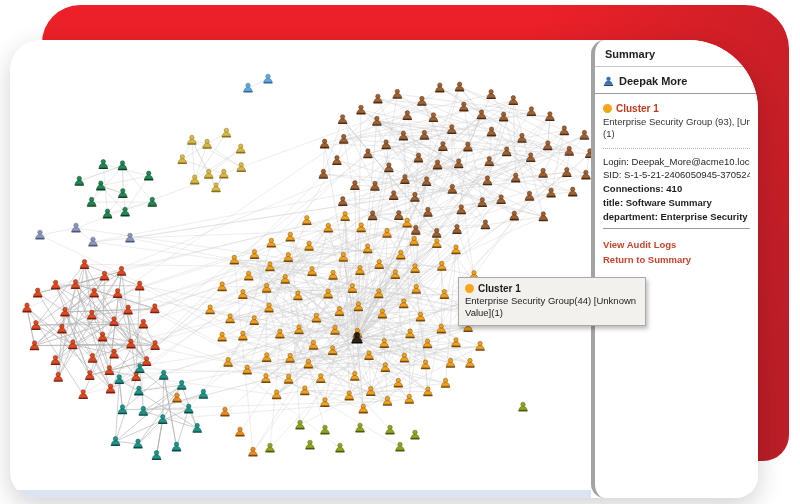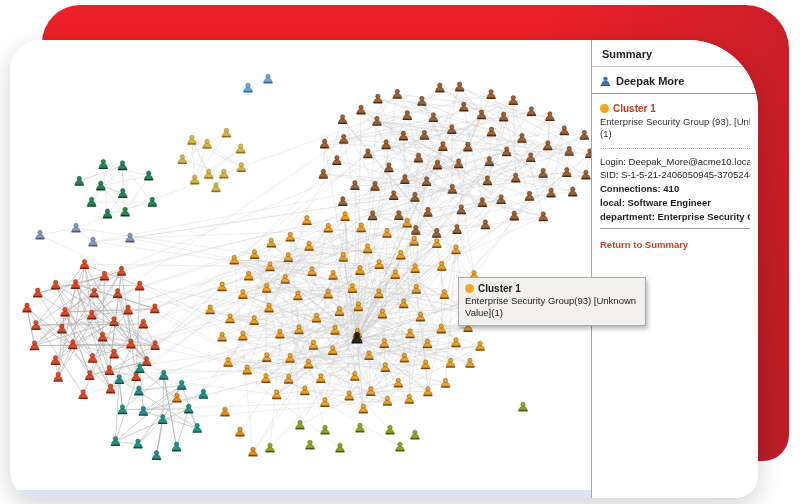--- a/index.html
+++ b/index.html
@@ -23,21 +23,21 @@
 
   
   .tooltip{position:absolute;left:448px;top:237px;width:174px;background:#f2f1ee;
     border:1px solid #a9a9a9;box-shadow:2px 3px 4px rgba(0,0,0,.25);padding:4px 6px 5px;
     font-size:9.5px;color:#1c1c1c;z-index:6;line-height:1.3;}
   .tooltip .trow{display:flex;align-items:center;gap:4px;font-weight:bold;font-size:10px;}
   .dot{width:9px;height:9px;border-radius:50%;display:inline-block;background:#f5a61d;flex:0 0 auto;}
 
   
   .sidebar{position:absolute;left:581px;top:0;right:0;bottom:0;background:#fff;
-    border-left:1px solid #a3a3a3;display:flex;flex-direction:column;font-size:9.5px;color:#1e1e1e;}
+    border-left:4px solid #a3a3a3;display:flex;flex-direction:column;font-size:9.5px;color:#1e1e1e;border-radius:14px;}
   .sb-header{font-weight:bold;font-size:11px;padding:8px 10px 6px;border-bottom:1px solid #c6c6c6;}
   .sb-user{display:flex;align-items:flex-end;gap:5px;font-weight:bold;font-size:11px;
     padding:8px 8px 6px;border-bottom:1px solid #9b9b9b;margin:0 0 2px 0;}
   .sb-user svg{flex:0 0 auto}
   .sb-content{padding:7px 8px 0 8px;flex:1;overflow:hidden;}
   .cl-row{display:flex;align-items:center;gap:4px;font-weight:bold;font-size:10px;color:#c23a1c;margin-bottom:2px;}
   .nowrap{white-space:nowrap;overflow:hidden;}
   .cl-line{color:#333;line-height:1.3;}
   .dotted-sep{border-top:1px dotted #b5b5b5;margin:7px 0 6px;}
   .detail{line-height:1.45;}
@@ -1968,21 +1968,21 @@
           </g>
         </svg>
     </div>
     <div class="bottom-strip"></div>
 
     <div class="tooltip">
       <div class="trow">
         <span class="dot" style="background: rgb(245, 166, 29);"></span>
         <span>Cluster 1</span>
       </div>
-      <div>Enterprise Security Group(93) [Unknown Value](1)</div>
+      <div>Enterprise Security Group(44) [Unknown Value](1)</div>
     </div>
 
     <div class="sidebar">
       <div class="sb-header">Summary</div>
 
       <div class="sb-user">
         <svg width="11" height="11" viewBox="0 0 12 12">
           <circle cx="6" cy="3.1" r="2.4" fill="#3a6fb5"></circle>
           <path d="M6 5.2 C3.3 5.2 1.9 7 1.5 9.4 L10.5 9.4 C10.1 7 8.7 5.2 6 5.2 Z" fill="#3a6fb5"></path>
           <rect x="0.8" y="9.4" width="10.4" height="1.6" rx="0.8" fill="#1d4273"></rect>
@@ -1997,25 +1997,26 @@
         </div>
         <div class="cl-line nowrap">Enterprise Security Group (93), [Unknown Value]</div>
         <div class="cl-line">(1)</div>
 
         <div class="dotted-sep"></div>
 
         <div id="detail-list">
             <div class="detail nowrap">Login: Deepak_More@acme10.local</div>
             <div class="detail nowrap">SID: S-1-5-21-2406050945-3705244471-31</div>
             <div class="detail nowrap b">Connections: 410</div>
-            <div class="detail nowrap b">local: Software Engineer</div>
+            <div class="detail nowrap b">title: Software Summary</div>
             <div class="detail nowrap b u">department: Enterprise Security Group</div>
           </div>
 
         <div class="links">
+          <a href="#">View Audit Logs</a>
           <a href="#">Return to Summary</a>
         </div>
       </div>
 
     </div>
 
   </div>
 </div>
 
 </body></html>

